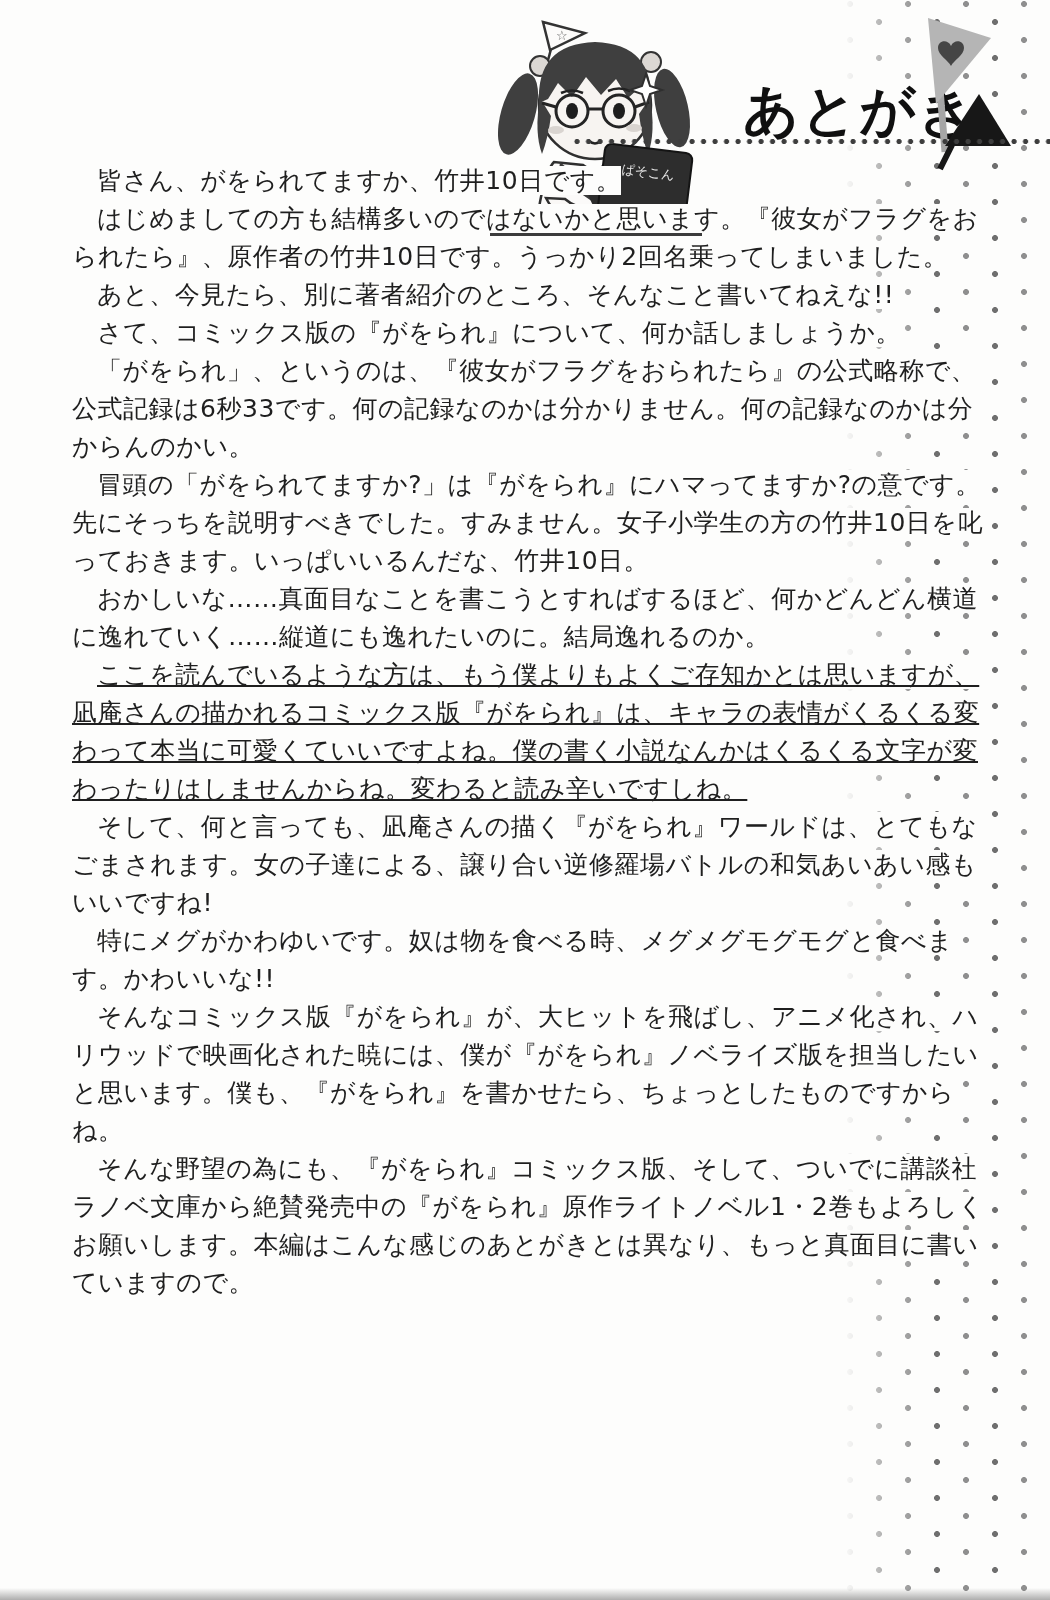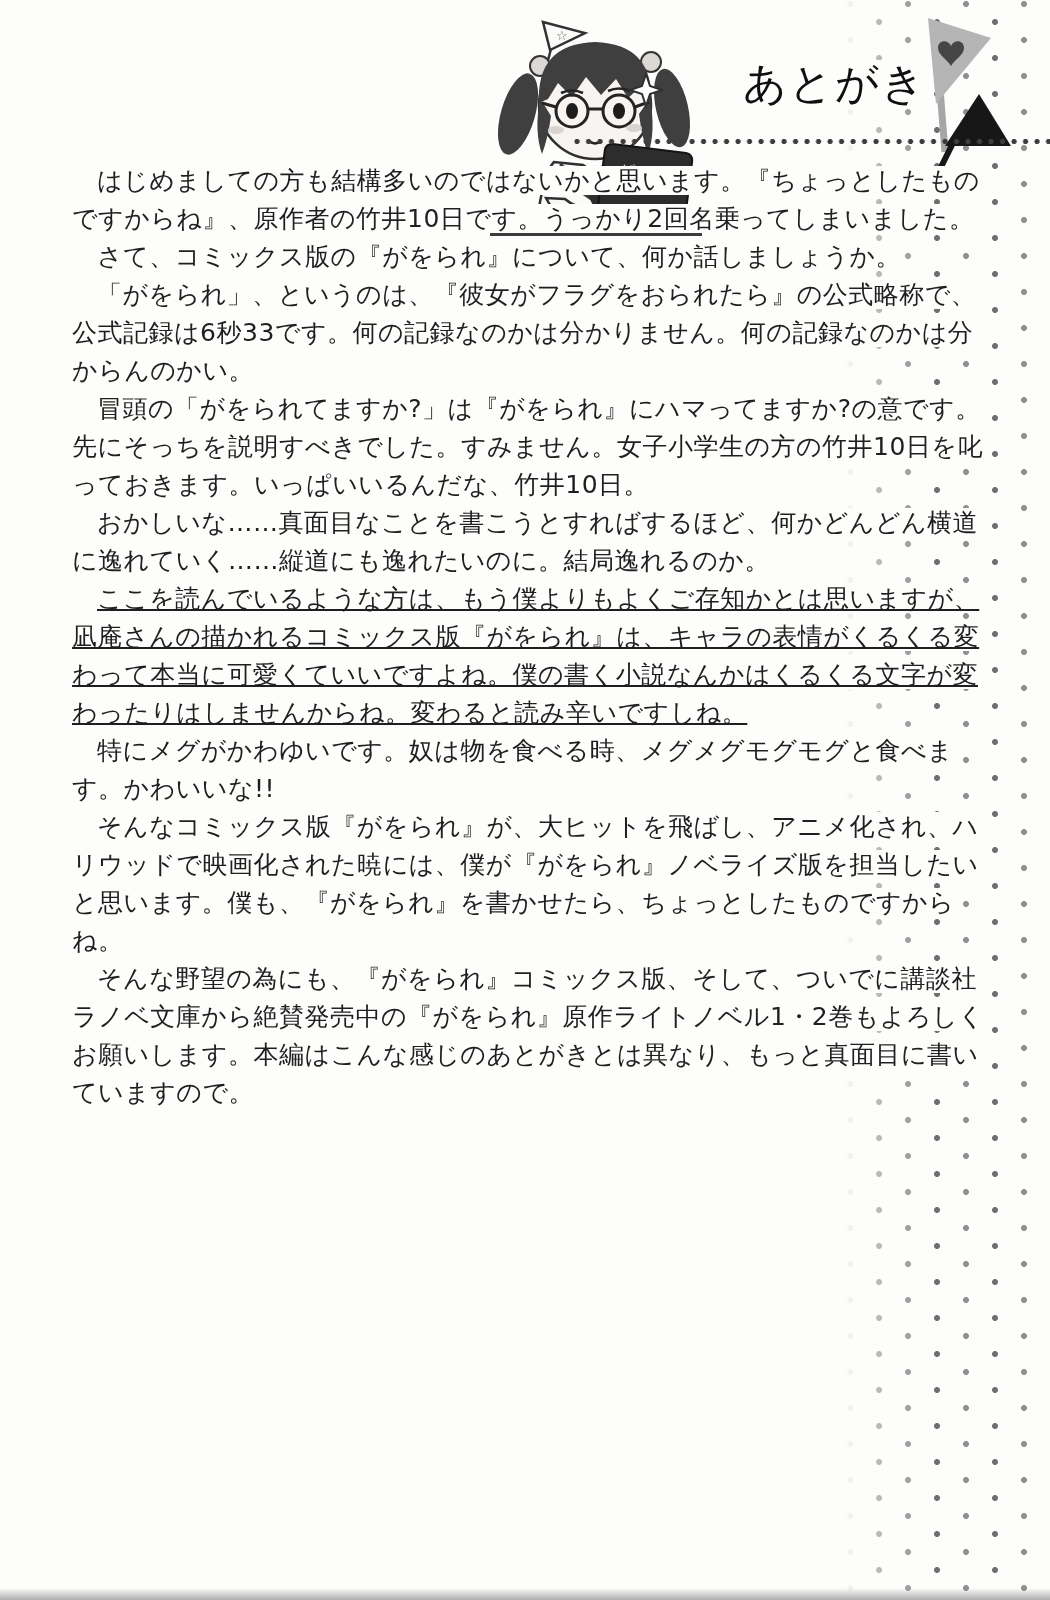--- a/index.html
+++ b/index.html
@@ -23,22 +23,22 @@
     z-index:0;
   }
   
   .dotted-line{
     position:absolute;left:572px;top:136px;width:478px;height:11px;
     background-image:radial-gradient(circle at 5px 5.5px,#3d3d3d 2.3px,rgba(0,0,0,0) 2.9px);
     background-size:11.5px 11px;background-repeat:repeat-x;
     z-index:3;
   }
   .page-title{
-    position:absolute;left:738px;top:60px;
-    font-size:43px;font-weight:400;letter-spacing:2px;color:#101010;
+    position:absolute;left:738px;top:80px;
+    font-size:55px;font-weight:700;letter-spacing:2px;color:#101010;
     background:#fdfdfc;padding:0 5px;line-height:1.1;
     z-index:2;white-space:nowrap;
   }
   .flags{position:absolute;left:895px;top:12px;z-index:2;}
   .illustration{position:absolute;left:488px;top:2px;z-index:2;}
   .content{position:absolute;left:72px;top:162px;width:918px;z-index:2;}
   .content p{
     margin:0;font-size:25px;line-height:38px;
     text-indent:25px;letter-spacing:0.5px;
     font-weight:500;
@@ -127,26 +127,29 @@
 
     <path d="M58,196 Q68,216 88,221 L108,223 L106,207 Q88,207 77,197 Z" fill="#faf8f6" stroke="#2f2f2f" stroke-width="2.5"></path>
     <ellipse cx="104" cy="215" rx="9" ry="6" fill="#f3ece6" stroke="#2f2f2f" stroke-width="2"></ellipse>
 
     <rect x="2" y="224" width="212" height="10" fill="#3c3c3c"></rect>
 
     <path d="M158,72 L162,84 L174,88 L162,92 L158,104 L154,92 L142,88 L154,84 Z" fill="#ffffff" stroke="#2f2f2f" stroke-width="2"></path>
   </svg>
 
   <div class="content">
-    <p><span>はじめましての方も結構多いのではないかと思います。『ちょっとしたものですからね』、原作者の竹井10日です。うっかり2回名乗ってしまいました。</span></p>
+    <p class="mb-lg"><span>皆さん、がをられてますか、竹井10日です。</span></p>
+    <p><span>はじめましての方も結構多いのではないかと思います。『彼女がフラグをおられたら』、原作者の竹井10日です。うっかり2回名乗ってしまいました。</span></p>
+    <p class="mb"><span>あと、今見たら、別に著者紹介のところ、そんなこと書いてねえな!!</span></p>
     <p><span>さて、コミックス版の『がをられ』について、何か話しましょうか。</span></p>
     <p><span>「がをられ」、というのは、『彼女がフラグをおられたら』の公式略称で、公式記録は6秒33です。何の記録なのかは分かりません。何の記録なのかは分からんのかい。</span></p>
     <p><span>冒頭の「がをられてますか?」は『がをられ』にハマってますか?の意です。先にそっちを説明すべきでした。すみません。女子小学生の方の竹井10日を叱っておきます。いっぱいいるんだな、竹井10日。</span></p>
     <p class="mb"><span>おかしいな……真面目なことを書こうとすればするほど、何かどんどん横道に逸れていく……縦道にも逸れたいのに。結局逸れるのか。</span></p>
     <p class="mb-md"><span>ここを読んでいるような方は、もう僕よりもよくご存知かとは思いますが、凪庵さんの描かれるコミックス版『がをられ』は、キャラの表情がくるくる変わって本当に可愛くていいですよね。僕の書く小説なんかはくるくる文字が変わったりはしませんからね。変わると読み辛いですしね。</span></p>
+    <p><span>そして、何と言っても、凪庵さんの描く『がをられ』ワールドは、とてもなごまされます。女の子達による、譲り合い逆修羅場バトルの和気あいあい感もいいですね!</span></p>
     <p class="mb"><span>特にメグがかわゆいです。奴は物を食べる時、メグメグモグモグと食べます。かわいいな!!</span></p>
     <p><span>そんなコミックス版『がをられ』が、大ヒットを飛ばし、アニメ化され、ハリウッドで映画化された暁には、僕が『がをられ』ノベライズ版を担当したいと思います。僕も、『がをられ』を書かせたら、ちょっとしたものですからね。</span></p>
     <p class="mb-xl"><span>そんな野望の為にも、『がをられ』コミックス版、そして、ついでに講談社ラノベ文庫から絶賛発売中の『がをられ』原作ライトノベル1・2巻もよろしくお願いします。本編はこんな感じのあとがきとは異なり、もっと真面目に書いていますので。</span></p>
 
   </div>
 
   <div class="bottom-edge"></div>
 </div>
 
 </body></html>

